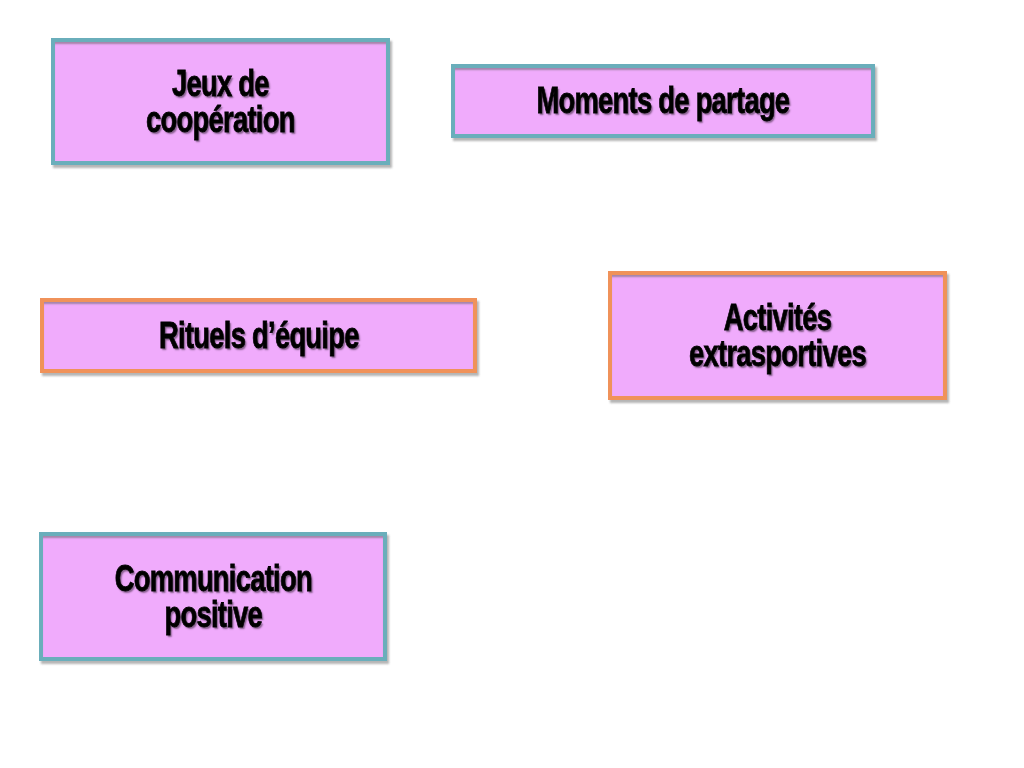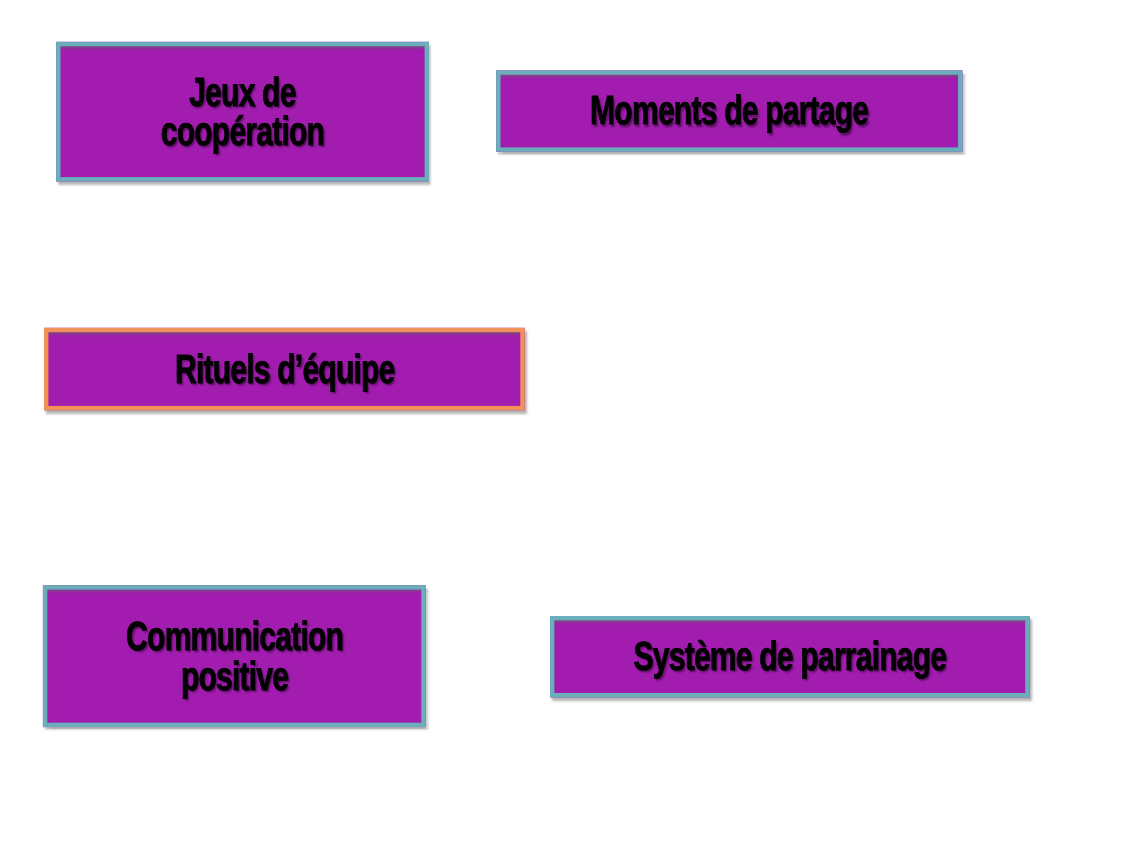--- a/index.html
+++ b/index.html
@@ -12,21 +12,21 @@
     }
     .canvas {
       position: relative;
       width: 1024px;
       height: 768px;
       background: #ffffff;
     }
     .box {
       position: absolute;
       box-sizing: border-box;
-      background: #a21caf;
+      background: #f0abfc;
       border: 4px solid #6aaebb;
       box-shadow: 2px 3px 2px rgba(90, 90, 90, 0.45), inset 0 3px 2px -1px rgba(100, 100, 100, 0.55);
       display: flex;
       align-items: center;
       justify-content: center;
       text-align: center;
     }
     .box.orange {
       border-color: #f0925a;
     }
@@ -64,27 +64,28 @@
       <span class="line">Moments de partage</span>
     </div>
   </div>
 
   <div class="box orange" style="left:40px; top:298px; width:437px; height:75px;">
     <div class="label">
       <span class="line">Rituels d’équipe</span>
     </div>
   </div>
 
+  <div class="box orange" style="left:608px; top:271px; width:339px; height:129px;">
+    <div class="label">
+      <span class="line">Activités</span>
+      <span class="line">extrasportives</span>
+    </div>
+  </div>
 
   <div class="box" style="left:39px; top:532px; width:348px; height:129px;text-align:center;">
     <div class="label">
       <span class="line">Communication</span>
       <span class="line">positive</span>
     </div>
   </div>
 
-  <div class="box" style="left:500px; top:560px; width:436px; height:74px;">
-    <div class="label">
-      <span class="line">Système de parrainage</span>
-    </div>
-  </div>
 
 </div>
 
 </body></html>

